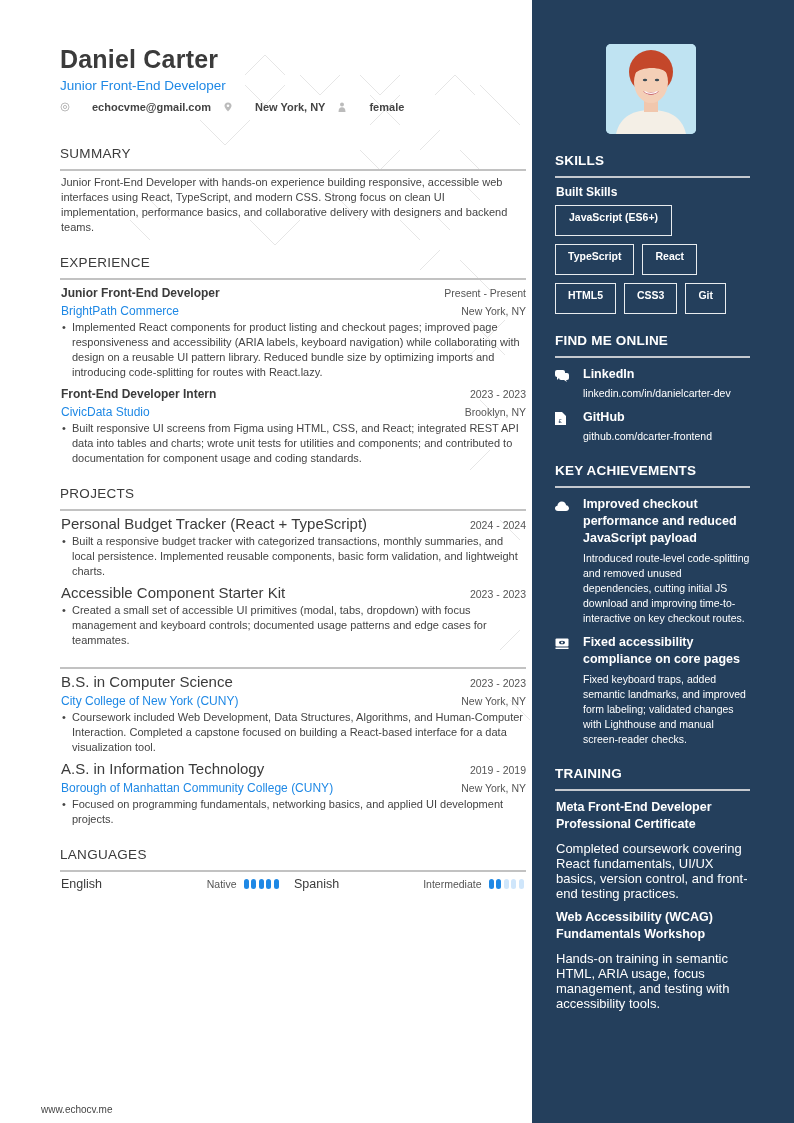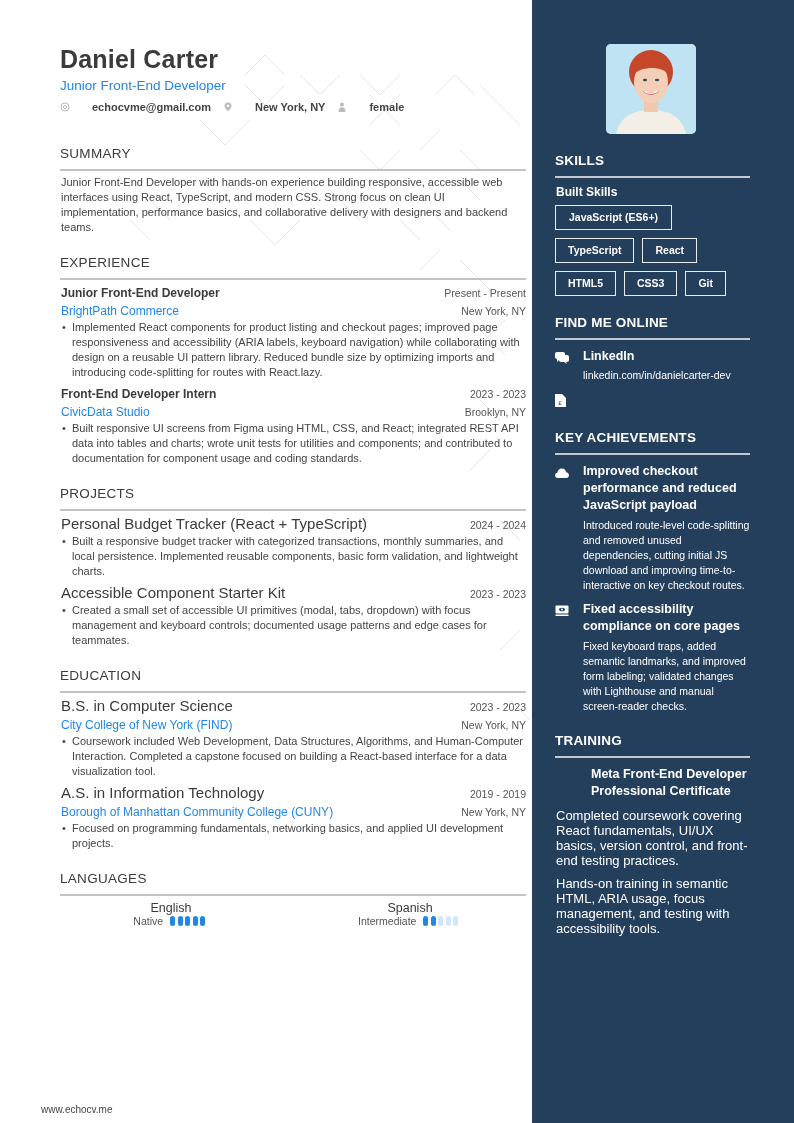--- a/index.html
+++ b/index.html
@@ -43,47 +43,47 @@
     .etitle.light { font-weight: normal; font-size: 15px; }
     .edate { font-size: 10.5px; color: #555; line-height: 18px; }
     .ecomp { font-size: 12px; color: #1e88e5; line-height: 18px; padding-left: 1px; }
     .eloc { font-size: 10.5px; color: #555; line-height: 18px; }
     .bullets { list-style: none; padding-left: 1px; margin-top: 0px; }
     .bullets li { position: relative; padding-left: 11px; font-size: 11px; line-height: 15px; color: #444; width: 462px; }
     .bullets li::before { content: "•"; position: absolute; left: 1px; top: 0; }
     .entry + .entry { margin-top: 5px; }
 
     .langs { display: flex; align-items: center; width: 466px; margin-top: 5px; }
-    .lang { display: flex; align-items: center; width: 233px; justify-content: space-between; flex-direction: column; }
+    .lang { display: flex; align-items: center; width: 233px; justify-content: space-between; }
     .lang-name { font-size: 12.5px; color: #3b3b3b; padding-left: 1px; }
     .lang-lvl { display: flex; align-items: center; font-size: 10.5px; color: #555; }
     .dots { display: flex; margin-left: 7px; }
     .dot { width: 5px; height: 10px; border-radius: 2.5px; background: #1e88e5; margin-right: 2.5px; }
     .dot.off { background: #cfe6fb; }
 
     .footer { position: absolute; left: 41px; top: 1104px; font-size: 10px; color: #444; z-index: 2; }
 
     
     .photo { width: 90px; height: 90px; border-radius: 5px; margin-left: 51px; overflow: hidden; background: #b8dff0; position: relative; }
     .r-title { font-size: 13.5px; font-weight: bold; color: #ffffff; letter-spacing: 0.2px; line-height: 18px; }
     .r-rule { height: 2px; background: #c5c9cf; margin-top: 6px; width: 195px; }
     .r-sec { margin-top: 18px; }
     .r-sec.first { margin-top: 18px; }
     .sub { font-size: 12px; font-weight: bold; margin-top: 7px; line-height: 15px; padding-left: 1px; }
     .chips { display: flex; flex-wrap: wrap; width: 200px; margin-top: 5px; }
-    .chip { border: 1px solid #e8ecef; color: #fff; font-size: 10.5px; font-weight: bold; height: 25px; line-height: 23px; padding: 0 12px; margin-right: 8px; margin-bottom: 8px; }
+    .chip { border: 1px solid #e8ecef; color: #fff; font-size: 10.5px; font-weight: bold; height: 31px; line-height: 23px; padding: 0 12px; margin-right: 8px; margin-bottom: 8px; }
     .chip.wide { padding: 0 13px; }
     .online-item { display: flex; margin-top: 8px; }
     .oi-ic { width: 28px; flex: none; padding-top: 2px; }
     .oi-title { font-size: 12.5px; font-weight: bold; line-height: 16px; }
     .oi-url { font-size: 10.5px; line-height: 15px; margin-top: 4px; }
     .ach { display: flex; margin-top: 8px; }
     .ach-title { font-size: 12.5px; font-weight: bold; line-height: 17px; }
     .ach-desc { font-size: 10.5px; line-height: 15px; margin-top: 4px; }
-    .tr-title { font-size: 12.5px; font-weight: bold; line-height: 17px; margin-top: 8px; padding-left: 1px; margin-left: 35px; }
+    .tr-title { font-size: 12.5px; font-weight: bold; line-height: 17px; margin-top: 8px; padding-left: 1px; }
     .tr-desc { font-size: 13px; line-height: 15px; margin-top: 8px; padding-left: 1px; }
   </style>
 </head>
 <body>
 
 <svg class="pattern" width="532" height="1123" viewBox="0 0 532 1123">
   <g stroke="#e6e6e6" stroke-width="1" fill="none">
     <path d="M245 75 L265 55 L285 75"></path>
     <path d="M245 85 L265 105 L285 85"></path>
     <path d="M300 75 L320 95"></path>
@@ -203,29 +203,28 @@
         <span class="etitle light">Accessible Component Starter Kit</span>
         <span class="edate">2023 - 2023</span>
       </div>
       <ul class="bullets">
         <li>Created a small set of accessible UI primitives (modal, tabs, dropdown) with focus management and keyboard controls; documented usage patterns and edge cases for teammates.</li>
       </ul>
     </div>
   </div>
 
   <div class="section">
-    <div class="sec-title">EDUCATION</div>
     <div class="sec-rule"></div>
     <div class="entry">
       <div class="row">
         <span class="etitle light">B.S. in Computer Science</span>
         <span class="edate">2023 - 2023</span>
       </div>
       <div class="row">
-        <span class="ecomp">City College of New York (FIND)</span>
+        <span class="ecomp">City College of New York (CUNY)</span>
         <span class="eloc">New York, NY</span>
       </div>
       <ul class="bullets">
         <li>Coursework included Web Development, Data Structures, Algorithms, and Human-Computer Interaction. Completed a capstone focused on building a React-based interface for a data visualization tool.</li>
       </ul>
     </div>
     <div class="entry">
       <div class="row">
         <span class="etitle light">A.S. in Information Technology</span>
         <span class="edate">2019 - 2019</span>
@@ -323,20 +322,24 @@
         <div class="oi-url">linkedin.com/in/danielcarter-dev</div>
       </div>
     </div>
     <div class="online-item">
       <div class="oi-ic">
         <svg width="11" height="13" viewBox="0 0 11 13">
             <path d="M0 0 L7 0 L11 4 L11 13 L0 13 Z" fill="#fff"></path>
             <text x="3.5" y="11" font-size="6" fill="#243f5c" font-family="Liberation Sans, sans-serif">£</text>
           </svg>
       </div>
+      <div>
+        <div class="oi-title">GitHub</div>
+        <div class="oi-url">github.com/dcarter-frontend</div>
+      </div>
     </div>
   </div>
 
   <div class="r-sec">
     <div class="r-title">KEY ACHIEVEMENTS</div>
     <div class="r-rule"></div>
     <div class="ach">
       <div class="oi-ic">
         <svg width="14" height="11" viewBox="0 0 14 11">
             <path d="M3 10 C1 10 0 8.8 0 7.3 C0 5.8 1.2 4.8 2.4 4.8 C2.6 2.2 4.4 0.5 6.8 0.5 C9.2 0.5 10.8 2.2 11.1 4.2 C12.8 4.4 14 5.6 14 7.2 C14 8.8 12.8 10 11 10 Z" fill="#fff"></path>
@@ -361,15 +364,16 @@
         <div class="ach-desc">Fixed keyboard traps, added semantic landmarks, and improved form labeling; validated changes with Lighthouse and manual screen-reader checks.</div>
       </div>
     </div>
   </div>
 
   <div class="r-sec">
     <div class="r-title">TRAINING</div>
     <div class="r-rule"></div>
     <div class="tr-title">Meta Front-End Developer Professional Certificate</div>
     <div class="tr-desc">Completed coursework covering React fundamentals, UI/UX basics, version control, and front-end testing practices.</div>
+    <div class="tr-title">Web Accessibility (WCAG) Fundamentals Workshop</div>
     <div class="tr-desc">Hands-on training in semantic HTML, ARIA usage, focus management, and testing with accessibility tools.</div>
   </div>
 </div>
 
 </body></html>

